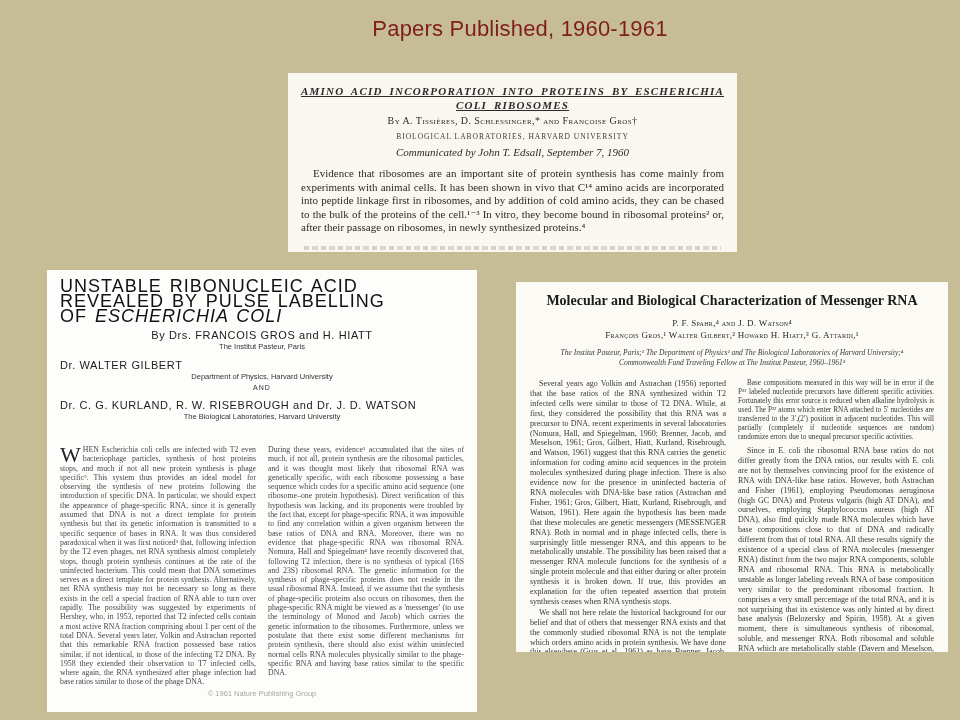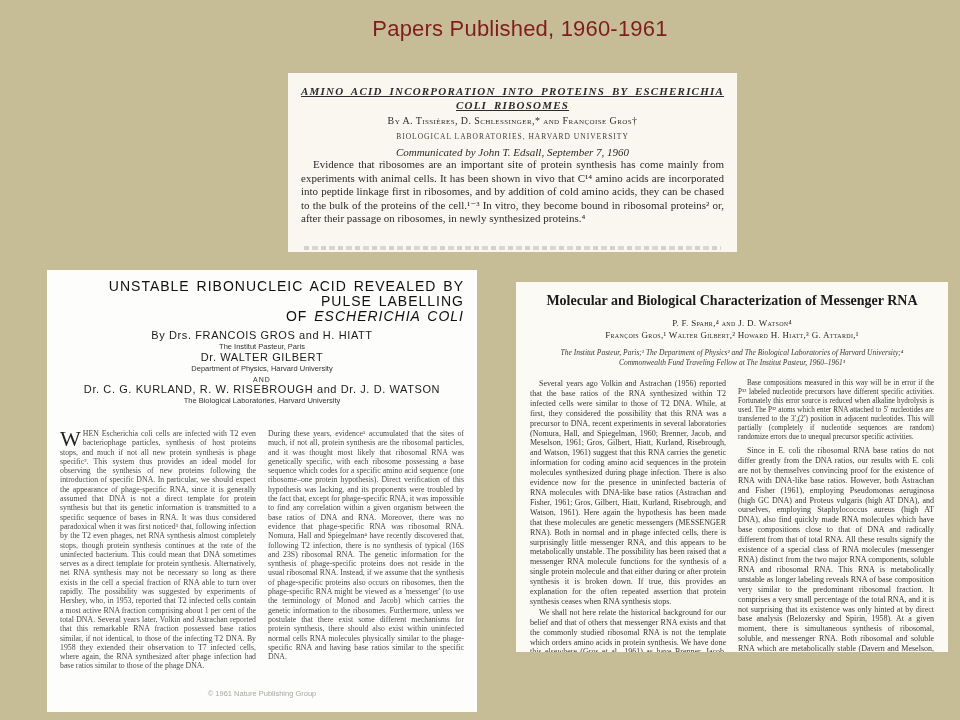--- a/index.html
+++ b/index.html
@@ -16,31 +16,31 @@
     font-size:22px;color:#7f1d1d;letter-spacing:.2px;
   }
   
   .paper{position:absolute;overflow:hidden;}
   
   #paper-amino{left:288px;top:73px;width:449px;height:179px;background:#f9f7f0;padding:12px 13px 0;box-sizing:border-box;color:#2b2b2b;}
   #paper-amino .ttl{font-style:italic;font-weight:600;font-size:11px;line-height:13.5px;text-align:center;letter-spacing:1.2px;word-spacing:3px;text-decoration:underline;}
   #paper-amino .byline{margin-top:3px;text-align:center;font-size:10px;font-variant:small-caps;letter-spacing:.4px;}
   #paper-amino .affil{margin-top:6px;text-align:center;font-size:7.5px;letter-spacing:1px;color:#3c3c3c;}
   #paper-amino .comm{margin-top:5px;text-align:center;font-style:italic;font-size:11px;}
-  #paper-amino .abstract{font-size:11px;line-height:13.5px;text-align:justify;text-indent:12px;}
+  #paper-amino .abstract{margin-top:9px;font-size:11px;line-height:13.5px;text-align:justify;text-indent:12px;}
   #paper-amino .cutline{position:absolute;left:16px;right:16px;bottom:2px;height:4px;opacity:.35;
     background:repeating-linear-gradient(90deg,#8a8a8a 0 5px,transparent 5px 8px,#9a9a9a 8px 14px,transparent 14px 17px);}
   
   #paper-nature{left:47px;top:270px;width:430px;height:442px;background:#fdfdfc;padding:9px 13px 0;box-sizing:border-box;color:#1c1c1c;
     font-family:"Liberation Sans","DejaVu Sans",sans-serif;}
-  #paper-nature .ttl{font-size:14px;line-height:15px;text-align:right;letter-spacing:1px;word-spacing:2px;color:#111;}
+  #paper-nature .ttl{font-size:18px;line-height:15px;text-align:left;letter-spacing:1px;word-spacing:2px;color:#111;}
   #paper-nature .ttl .it{font-style:italic;}
   #paper-nature .by1{margin-top:5px;text-align:center;font-size:11px;letter-spacing:.6px;}
   #paper-nature .aff{margin-top:1px;text-align:center;font-size:7.5px;color:#333;}
-  #paper-nature .by2{margin-top:0;text-align:center;font-size:11px;letter-spacing:.6px;}
+  #paper-nature .by2{margin-top:8px;font-size:11px;letter-spacing:.6px;}
   #paper-nature .conj{margin-top:3px;text-align:center;font-size:7px;letter-spacing:1px;color:#333;}
   #paper-nature .cols{margin-top:24px;display:flex;gap:12px;height:272px;overflow:hidden;
     font-family:"Liberation Serif","DejaVu Serif",serif;}
   #paper-nature .col{width:196px;font-size:7.8px;line-height:9.3px;text-align:justify;color:#474747;filter:blur(.4px);overflow:hidden;}
   #paper-nature .col.first::first-letter{float:left;font-size:22px;line-height:17px;padding:1px 2px 0 0;color:#222;}
   #paper-nature .copyright{position:absolute;left:0;right:0;bottom:14px;text-align:center;font-size:7.5px;color:#a9a6a0;
     font-family:"Liberation Sans","DejaVu Sans",sans-serif;}
   
   #paper-mrna{left:516px;top:282px;width:432px;height:370px;background:#fbfaf5;padding:10px 14px 0;box-sizing:border-box;color:#2a2a2a;}
   #paper-mrna .ttl{font-weight:bold;font-size:14px;line-height:17px;text-align:center;color:#1b1b1b;}

